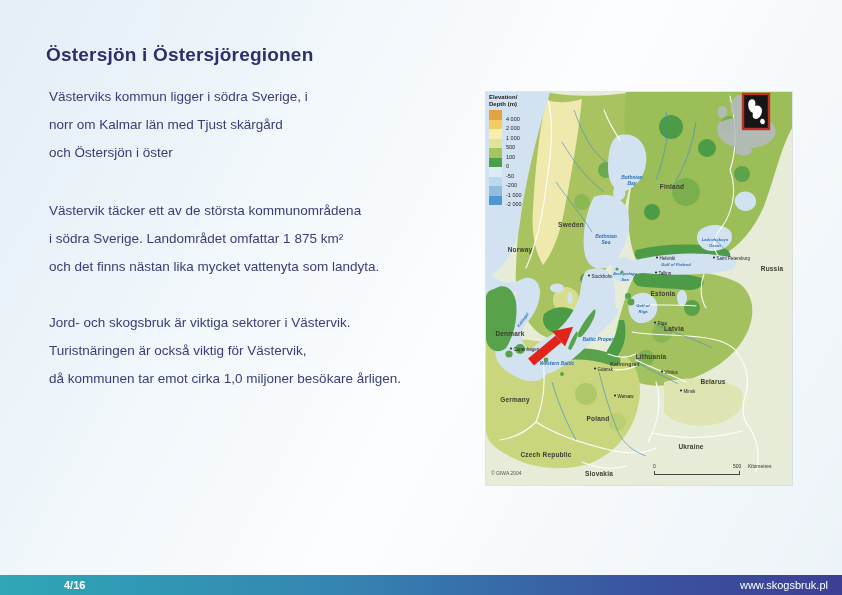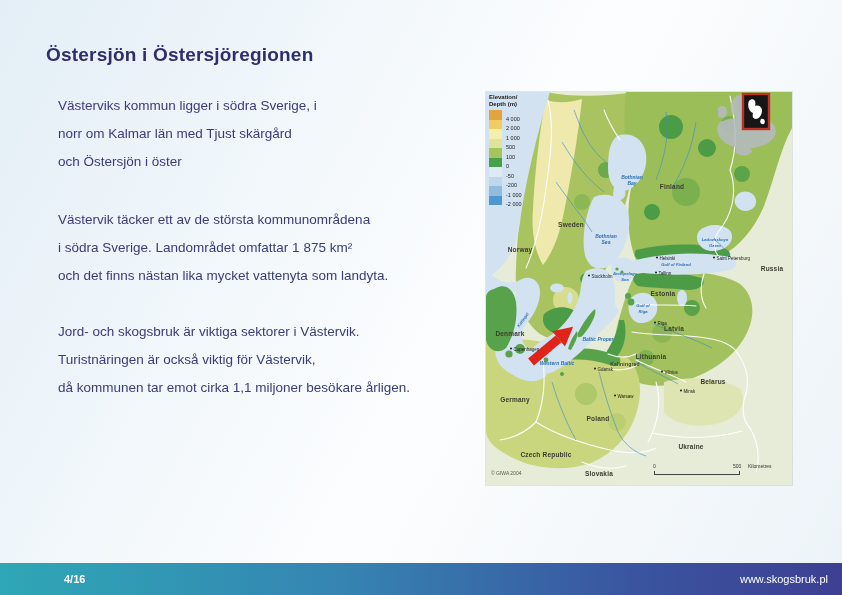--- a/index.html
+++ b/index.html
@@ -2,21 +2,21 @@
 <html><head>
 <meta charset="utf-8">
 <style>
   html,body{margin:0;padding:0;}
   body{
     width:842px;height:595px;overflow:hidden;position:relative;
     font-family:"Liberation Sans",sans-serif;
     background:linear-gradient(118deg,#e3eef6 0%,#f1f7fb 30%,#fcfdfe 55%,#ecf3f8 100%);
   }
   .title{position:absolute;left:46px;top:44px;margin:0;font-size:19px;font-weight:bold;color:#2d2f6d;letter-spacing:.2px;}
-  .para{position:absolute;left:46px;width:436px;margin:12px;font-size:13.5px;line-height:28px;color:#3a3c77;white-space:pre-line;}
+  .para{position:absolute;left:46px;width:436px;margin:3px;font-size:13.5px;line-height:28px;color:#3a3c77;white-space:pre-line;}
   .p1{top:80px}.p2{top:194px}.p3{top:306px}
 
   
   .map{position:absolute;left:486px;top:92px;width:306px;height:393px;overflow:hidden;background:#e7ecd9;box-shadow:0 0 0 1px rgba(90,100,90,.15);}
   .terrain{position:absolute;left:0;top:0;}
 
   .legend{position:absolute;left:3px;top:2px;width:56px;}
   .legend-title{font-size:6px;font-weight:bold;color:#222;line-height:7px;white-space:pre-line;margin-bottom:2px;}
   .lrow{display:flex;align-items:flex-end;height:9.5px;}
   .sw{width:13px;height:9.5px;display:block;flex:none;}
@@ -30,38 +30,38 @@
   .city{position:absolute;font-size:4.5px;color:#1c1c1c;transform:translateY(-50%);white-space:nowrap;}
   .city::before{content:"";display:inline-block;width:2px;height:2px;background:#1c1c1c;border-radius:50%;margin-right:1.5px;vertical-align:1px;}
 
   .inset{position:absolute;left:230px;top:0;width:67px;height:66px;}
   .scalebar{position:absolute;left:167px;top:371px;width:128px;height:14px;font-size:5px;color:#333;}
   .s0{position:absolute;left:0;top:0}.s500{position:absolute;left:80px;top:0}.sunit{position:absolute;left:95px;top:0}
   .sline{position:absolute;left:1px;top:8px;width:84px;height:3px;border-bottom:1px solid #444;border-left:1px solid #444;border-right:1px solid #444;}
   .copyright{position:absolute;left:5px;top:378px;font-size:5px;color:#55564a;}
 
   
-  .footer{position:absolute;left:0;bottom:0;width:842px;height:32px;
+  .footer{position:absolute;left:0;bottom:0;width:842px;height:20px;
     background:linear-gradient(90deg,#2ea7b6 0%,#3585b2 40%,#3a55a0 75%,#3d3f92 100%);}
   .page-num{position:absolute;left:64px;top:50%;transform:translateY(-50%);color:#fff;font-size:11px;font-weight:bold;}
   .footer-url{position:absolute;right:14px;top:50%;transform:translateY(-50%);color:#fff;font-size:11px;}
 </style>
 </head>
 <body>
 
 <h1 class="title">Östersjön i Östersjöregionen</h1>
 <p class="para p1">Västerviks kommun ligger i södra Sverige, i
 norr om Kalmar län med Tjust skärgård
 och Östersjön i öster</p>
 <p class="para p2">Västervik täcker ett av de största kommunområdena
 i södra Sverige. Landområdet omfattar 1 875 km²
 och det finns nästan lika mycket vattenyta som landyta.</p>
 <p class="para p3">Jord- och skogsbruk är viktiga sektorer i Västervik.
 Turistnäringen är också viktig för Västervik,
-då kommunen tar emot cirka 1,1 miljoner besökare årligen.</p>
+då kommunen tar emot cirka 1,0 miljoner besökare årligen.</p>
 
 <div class="map">
   <svg class="terrain" width="306" height="393" viewBox="0 0 306 393">
     <rect width="306" height="393" fill="#e7ecd9"></rect>
 
     <path d="M60,0 C90,6 120,4 150,0 L150,60 C146,90 138,120 128,150 C120,180 110,205 98,228 C88,248 70,252 54,242 C38,230 28,206 30,176 C32,120 44,50 60,0 Z" fill="#a9c361"></path>
     <path d="M140,0 L306,0 L306,36 C294,58 288,88 278,114 C266,142 248,160 226,168 C200,175 172,174 150,168 C142,148 140,122 145,96 C138,62 137,28 140,0 Z" fill="#9cbe58"></path>
     <path d="M150,182 C192,175 238,181 254,192 C270,205 270,228 257,248 C244,269 219,283 194,291 C169,297 147,293 136,280 C126,268 127,247 133,227 C139,207 143,192 150,182 Z" fill="#a3c15e"></path>
     <path d="M178,290 C205,283 238,286 254,297 C262,310 254,325 234,331 C211,337 188,333 178,320 Z" fill="#dfe5b2"></path>
     <path d="M0,250 C30,244 62,248 86,260 C108,271 126,271 140,264 C153,276 157,294 152,315 C146,341 129,361 105,371 C79,380 49,377 27,366 C9,357 0,349 0,338 Z" fill="#c9d67e"></path>

